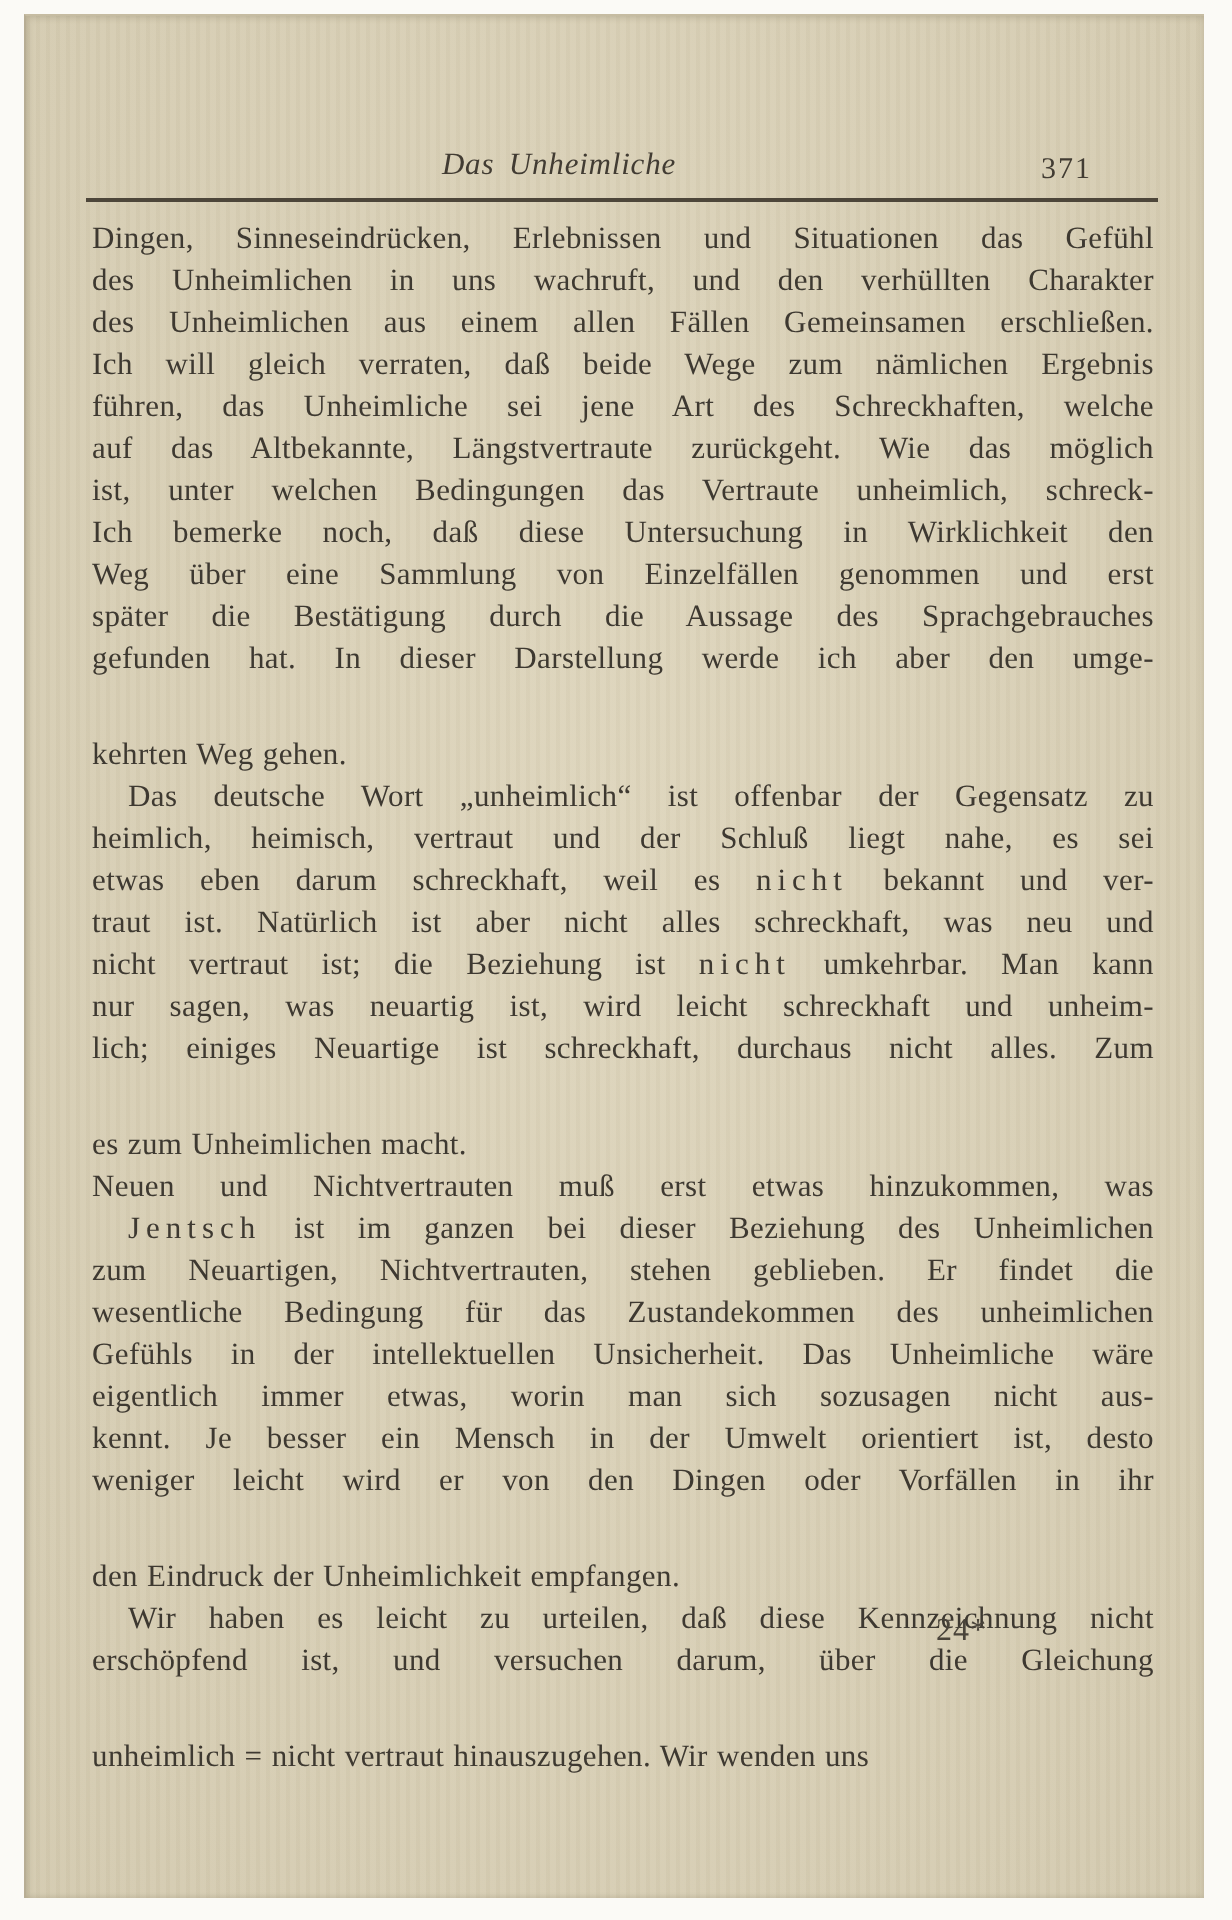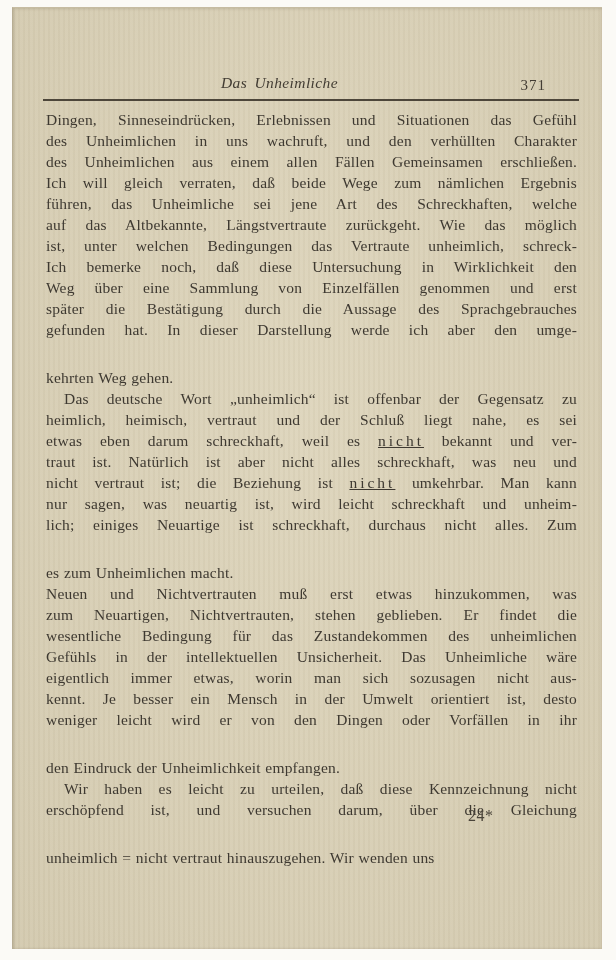--- a/index.html
+++ b/index.html
@@ -74,21 +74,21 @@
     text-align: justify;
     text-align-last: justify;
     white-space: nowrap;
   }
   .line.para-end {
     text-align-last: left;
     white-space: normal;
     margin-top: 27px;
   }
   .line.indent { text-indent: 18px; }
-  .sperr { letter-spacing: 3px; text-decoration: underline; }
+  .sperr { letter-spacing: 3px; }
   .signature-mark {
     position: absolute;
     left: 455px;
     top: 799px;
     font-size: 16px;
     letter-spacing: 0.5px;
     color: #4a443a;
   }
 </style>
 </head>
@@ -118,20 +118,21 @@
         <div class="line"><span>heimlich, heimisch, vertraut und der Schluß liegt nahe, es sei</span></div>
         <div class="line"><span>etwas eben darum schreckhaft, weil es </span><span class="sperr">nicht</span><span> bekannt und ver-</span></div>
         <div class="line"><span>traut ist. Natürlich ist aber nicht alles schreckhaft, was neu und</span></div>
         <div class="line"><span>nicht vertraut ist; die Beziehung ist </span><span class="sperr">nicht</span><span> umkehrbar. Man kann</span></div>
         <div class="line"><span>nur sagen, was neuartig ist, wird leicht schreckhaft und unheim-</span></div>
         <div class="line"><span>lich; einiges Neuartige ist schreckhaft, durchaus nicht alles. Zum</span></div>
         <div class="line para-end"><span>es zum Unheimlichen macht.</span></div>
         <div class="line"><span>Neuen und Nichtvertrauten muß erst etwas hinzukommen, was</span></div>
       </div>
       <div class="paragraph">
+        <div class="line indent"><span class="sperr">Jentsch</span><span> ist im ganzen bei dieser Beziehung des Unheimlichen</span></div>
         <div class="line"><span>zum Neuartigen, Nichtvertrauten, stehen geblieben. Er findet die</span></div>
         <div class="line"><span>wesentliche Bedingung für das Zustandekommen des unheimlichen</span></div>
         <div class="line"><span>Gefühls in der intellektuellen Unsicherheit. Das Unheimliche wäre</span></div>
         <div class="line"><span>eigentlich immer etwas, worin man sich sozusagen nicht aus-</span></div>
         <div class="line"><span>kennt. Je besser ein Mensch in der Umwelt orientiert ist, desto</span></div>
         <div class="line"><span>weniger leicht wird er von den Dingen oder Vorfällen in ihr</span></div>
         <div class="line para-end"><span>den Eindruck der Unheimlichkeit empfangen.</span></div>
       </div>
       <div class="paragraph">
         <div class="line indent"><span>Wir haben es leicht zu urteilen, daß diese Kennzeichnung nicht</span></div>

